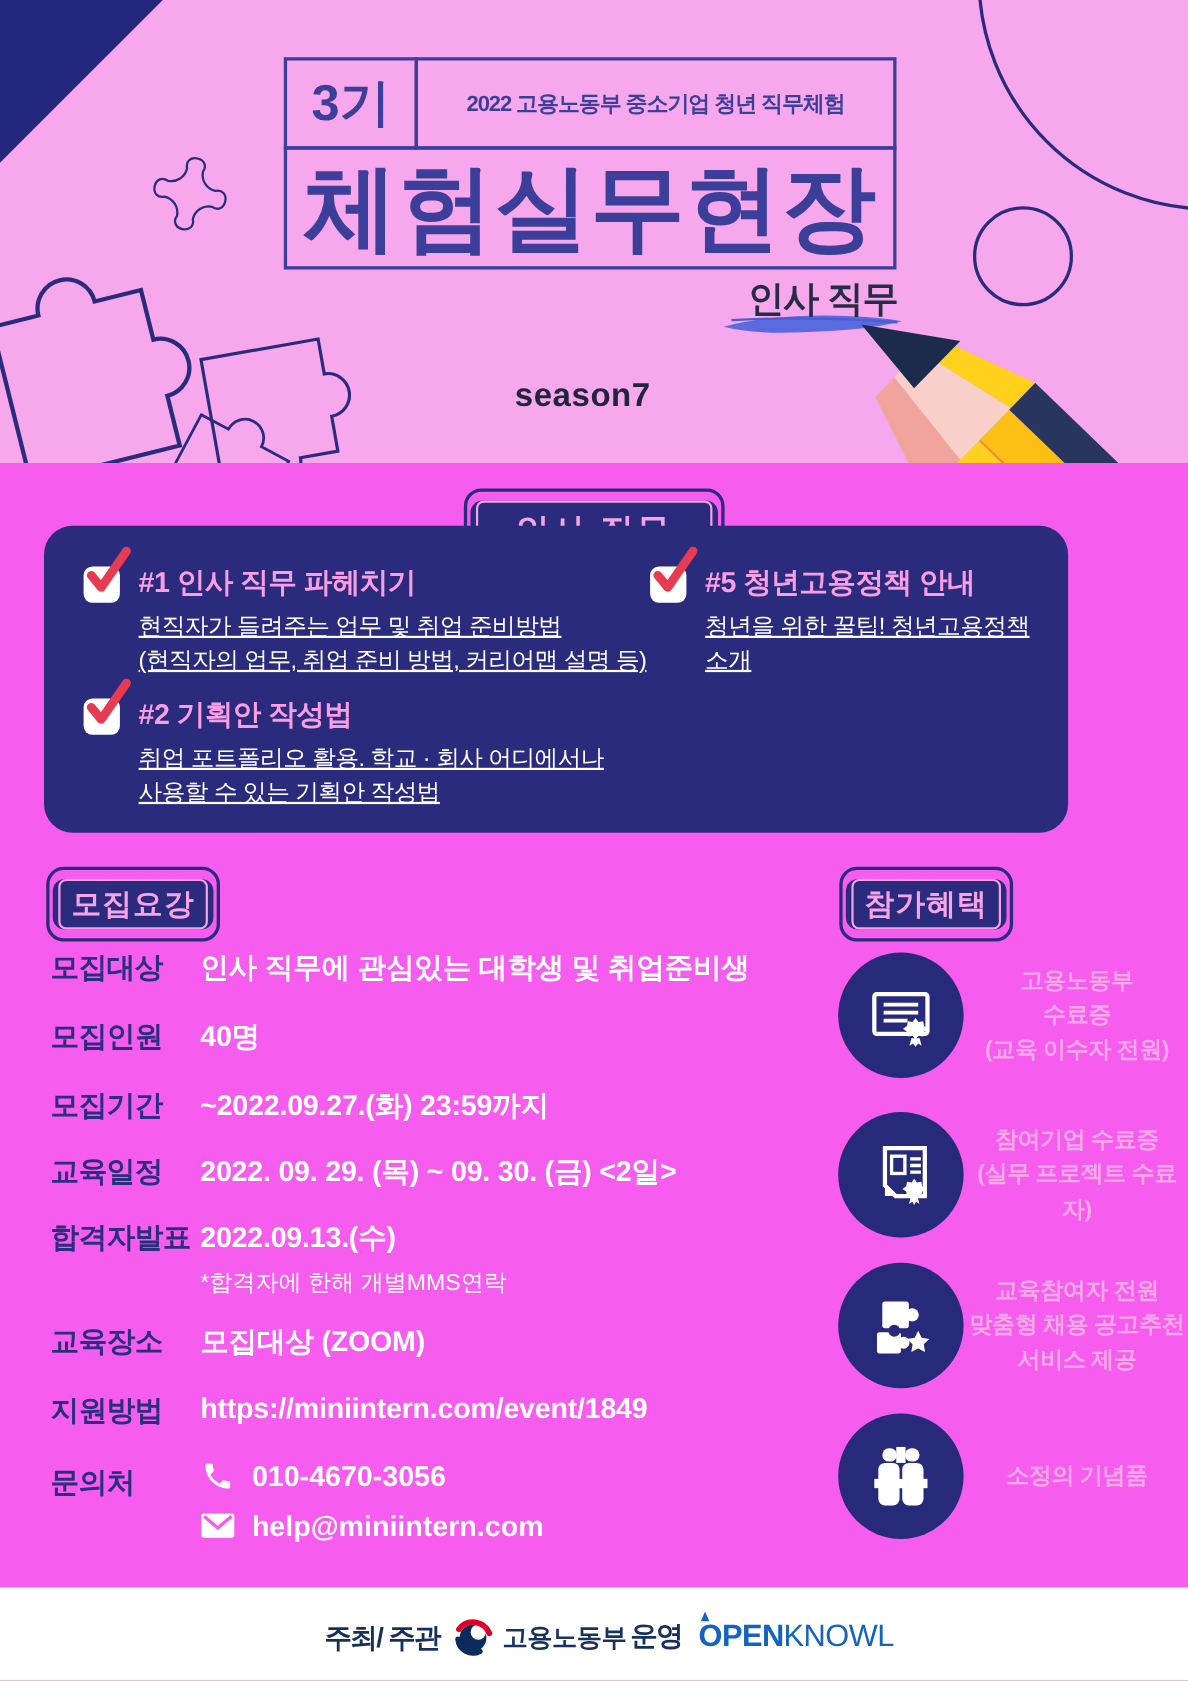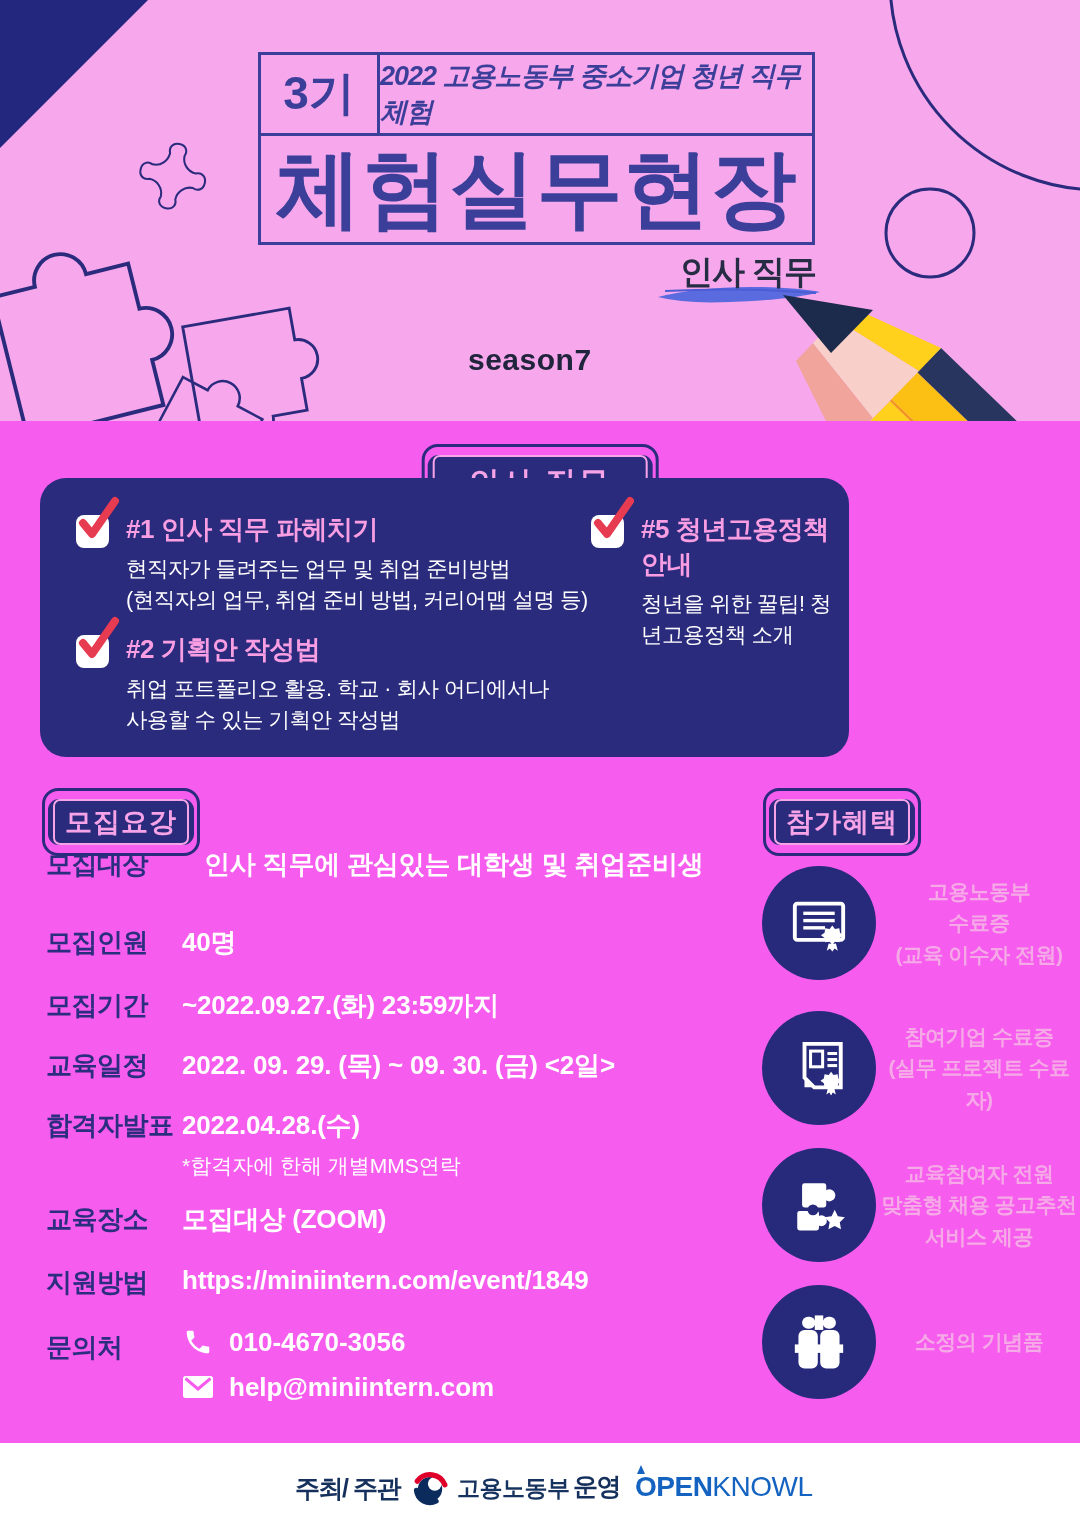--- a/index.html
+++ b/index.html
@@ -6,48 +6,48 @@
   .poster{position:relative;width:1080px;height:1528px;overflow:hidden;background:#F65CEE;
           font-family:"Liberation Sans","DejaVu Sans",sans-serif;}
   
   .top{position:absolute;left:0;top:0;width:1080px;height:421px;background:#F7A7EB;overflow:hidden;}
   .top-deco{position:absolute;left:0;top:0;}
   .title-block{position:absolute;left:258px;top:52px;width:557px;color:#3C3F99;}
   .title-row1{display:flex;height:84px;}
   .term-box{width:122px;border:3px solid #3C3F99;display:flex;align-items:center;justify-content:center;
             font-size:46px;font-weight:800;box-sizing:border-box;}
   .program-box{flex:1;border:3px solid #3C3F99;margin-left:-3px;display:flex;align-items:center;justify-content:center;
-            font-size:27px;font-weight:800;letter-spacing:-1px;box-sizing:border-box;font-style:italic;}
+            font-size:20px;font-weight:800;letter-spacing:-1px;box-sizing:border-box;}
   .title-row2{height:112px;border:3px solid #3C3F99;margin-top:-3px;display:flex;align-items:center;justify-content:center;
             font-size:86px;font-weight:900;letter-spacing:1px;box-sizing:border-box;}
   .job-label{position:absolute;left:668px;top:250px;width:160px;text-align:center;
             font-size:33px;font-weight:700;color:#272C45;letter-spacing:-1px;}
   .season{position:absolute;left:468px;top:343px;font-size:30px;font-weight:800;color:#20243C;letter-spacing:0.5px;}
   
   .mid{position:absolute;left:0;top:421px;width:1080px;height:1022px;background:#F65CEE;}
   .badge{position:absolute;border:3px solid #2A2B7D;border-radius:16px;padding:3px;}
   .badge-inner{background:#2A2B7D;border-radius:11px;}
   .badge-core{display:block;margin:5px;border:2px solid #F7A3E8;border-radius:7px;color:#F7A3E8;
               font-weight:800;text-align:center;white-space:nowrap;}
   .section-badge{top:23px;left:50%;transform:translateX(-50%);}
   .section-badge .badge-core{font-size:31px;padding:5px 34px;letter-spacing:2px;}
   .recruit-badge{top:367px;left:42px;}
   .benefit-badge{top:367px;left:763px;}
   .small-badge .badge-core{font-size:27px;padding:3px 10px;letter-spacing:1px;}
-  .panel{position:absolute;top:57px;left:40px;width:809px;height:279px;background:#2A2B7D;border-radius:26px;
+  .panel{position:absolute;top:57px;left:40px;width:931px;height:279px;background:#2A2B7D;border-radius:26px;
          box-sizing:border-box;padding:34px 14px 0 36px;display:flex;}
   .col-l{width:515px;flex:none;}
   .col-r{flex:1;}
   .check-item{display:flex;align-items:flex-start;margin-bottom:16px;}
   .checkbox{position:relative;width:33px;height:33px;background:#fff;border-radius:8px;flex:none;margin-top:3px;}
   .checkbox svg{position:absolute;left:3px;top:-8px;overflow:visible;}
   .check-body{margin-left:17px;}
   .check-title{font-size:26px;font-weight:800;color:#F99EE3;letter-spacing:-0.5px;}
   .check-desc{margin-top:7px;font-size:21.5px;font-weight:500;color:#fff;line-height:1.44;
-              white-space:pre-line;letter-spacing:-0.5px;}
+              white-space:pre-line;letter-spacing:-0.5px;text-decoration:underline;}
   .info-row{position:absolute;left:46px;display:flex;align-items:flex-start;}
   .info-label{width:136px;flex:none;font-size:26px;font-weight:800;color:#2B2D7E;letter-spacing:-0.5px;}
   .info-value{font-size:26px;font-weight:600;color:#fff;letter-spacing:-0.2px;}
   .info-note{margin-top:9px;font-size:21px;font-weight:500;color:#fff;}
   .contact-line{display:flex;align-items:center;margin-bottom:13px;}
   .contact-icon{width:32px;height:32px;flex:none;display:flex;align-items:center;justify-content:center;}
   .contact-text{margin-left:15px;font-size:26px;font-weight:600;color:#fff;}
   .benefit{position:absolute;left:762px;width:320px;display:flex;align-items:center;}
   .benefit-circle{width:114px;height:114px;border-radius:50%;background:#272A7A;flex:none;
                   display:flex;align-items:center;justify-content:center;}
@@ -161,40 +161,40 @@
         </div>
       </div>
     </div>
 
     <div class="badge small-badge recruit-badge">
       <div class="badge-inner">
           <span class="badge-core">모집요강</span>
         </div>
     </div>
 
-    <div class="info-row" style="top:426px;gap:22px;">
+    <div class="info-row" style="top:441px;">
       <div class="info-label">모집대상</div>
       <div class="info-value">인사 직무에 관심있는 대학생 및 취업준비생</div>
     </div>
     <div class="info-row" style="top:504px;">
       <div class="info-label">모집인원</div>
       <div class="info-value">40명</div>
     </div>
     <div class="info-row" style="top:567px;">
       <div class="info-label">모집기간</div>
       <div class="info-value">~2022.09.27.(화) 23:59까지</div>
     </div>
     <div class="info-row" style="top:627px;">
       <div class="info-label">교육일정</div>
       <div class="info-value">2022. 09. 29. (목) ~ 09. 30. (금) &lt;2일&gt;</div>
     </div>
     <div class="info-row" style="top:687px;">
       <div class="info-label">합격자발표</div>
       <div>
-        <div class="info-value">2022.04.28.(수)</div>
+        <div class="info-value">2022.09.13.(수)</div>
         <div class="info-note">*합격자에 한해 개별MMS연락</div>
       </div>
     </div>
     <div class="info-row" style="top:781px;">
       <div class="info-label">교육장소</div>
       <div class="info-value">모집대상 (ZOOM)</div>
     </div>
     <div class="info-row" style="top:844px;">
       <div class="info-label">지원방법</div>
       <div class="info-value">https://miniintern.com/event/1849</div>

